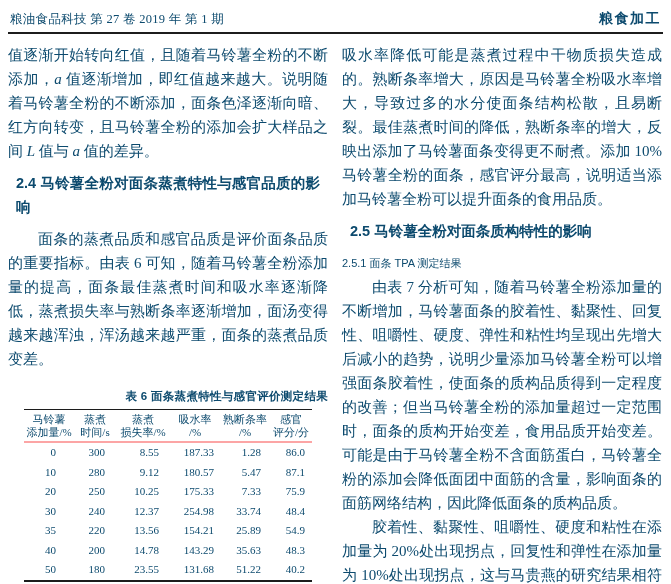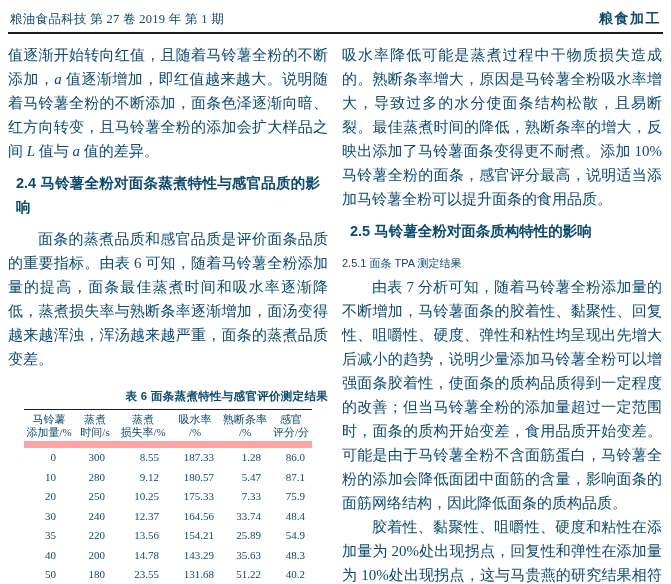--- a/index.html
+++ b/index.html
@@ -85,21 +85,21 @@
     border-top: 1.5px solid #1c1c1c;
     border-bottom: 2px solid #1c1c1c;
     table-layout: fixed;
   }
   table.datatable thead th {
     font-weight: normal;
     text-align: center;
     vertical-align: middle;
     padding: 3px 0 2px 0;
     line-height: 13px;
-    border-bottom: 7px solid #fca5a5;
+    border-bottom: 2px solid #fca5a5;
   }
   table.datatable tbody td {
     height: 19.5px;
     line-height: 19.5px;
     padding: 0;
     text-align: right;
     white-space: nowrap;
   }
   
   table.datatable col:nth-child(1) { width: 50px; }
@@ -191,21 +191,21 @@
               <td>250</td>
               <td>10.25</td>
               <td>175.33</td>
               <td>7.33</td>
               <td>75.9</td>
             </tr>
             <tr>
               <td>30</td>
               <td>240</td>
               <td>12.37</td>
-              <td>164.56</td>
+              <td>254.98</td>
               <td>33.74</td>
               <td>48.4</td>
             </tr>
             <tr>
               <td>35</td>
               <td>220</td>
               <td>13.56</td>
               <td>154.21</td>
               <td>25.89</td>
               <td>54.9</td>

